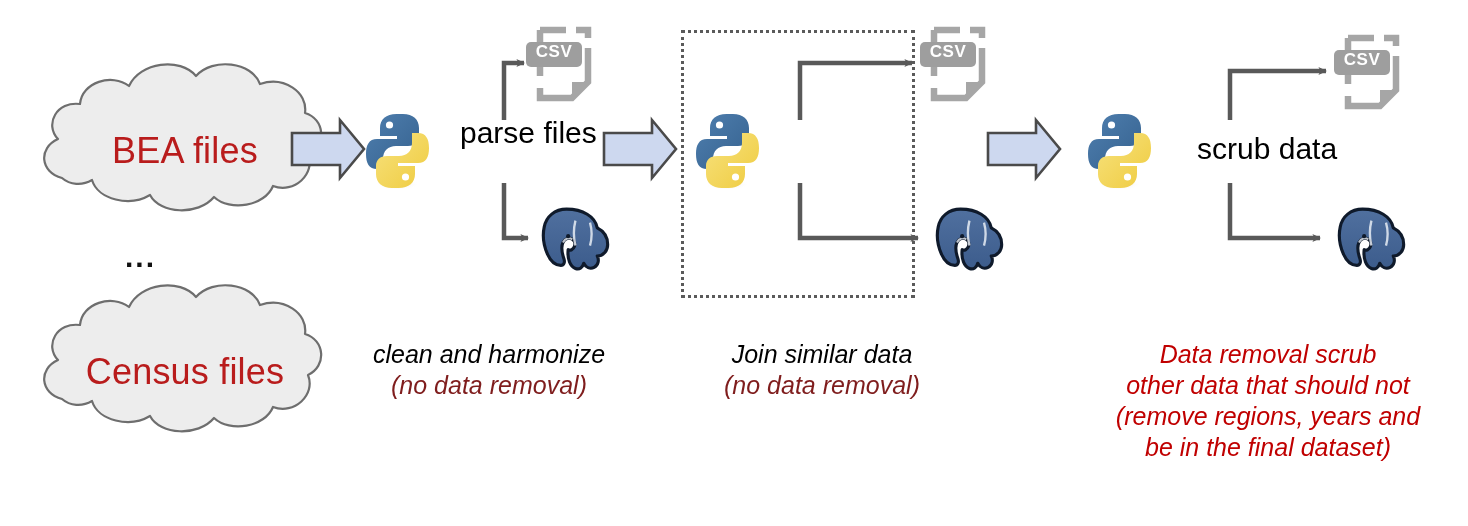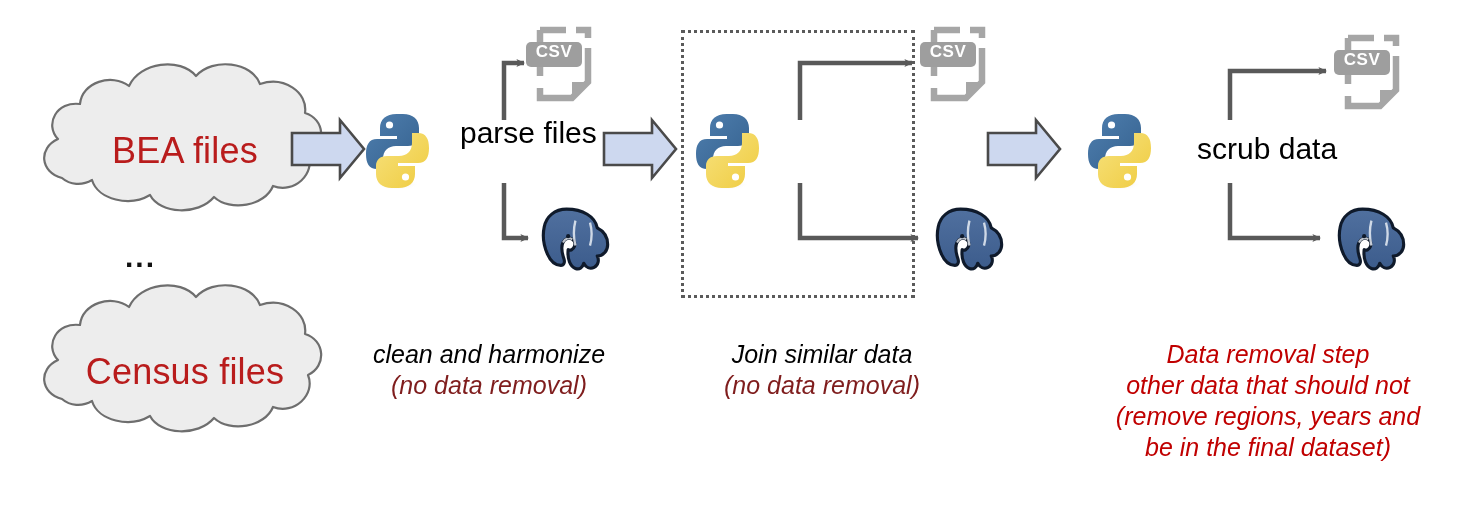--- a/index.html
+++ b/index.html
@@ -313,19 +313,19 @@
     <span class="ln">clean and harmonize</span>
     <span class="red">(no data removal)</span>
   </div>
 
   <div class="caption" style="left:672px; top:339px; width:300px;">
     <span class="ln">Join similar data</span>
     <span class="red">(no data removal)</span>
   </div>
 
   <div class="caption all-red" style="left:1082px; top:339px; width:372px;">
-    <span class="ln">Data removal step</span>
+    <span class="ln">Data removal scrub</span>
     <span class="ln">other data that should not</span>
     <span class="ln">(remove regions, years and</span>
     <span class="ln">be in the final dataset)</span>
   </div>
 
 </div>
 
 </body></html>

